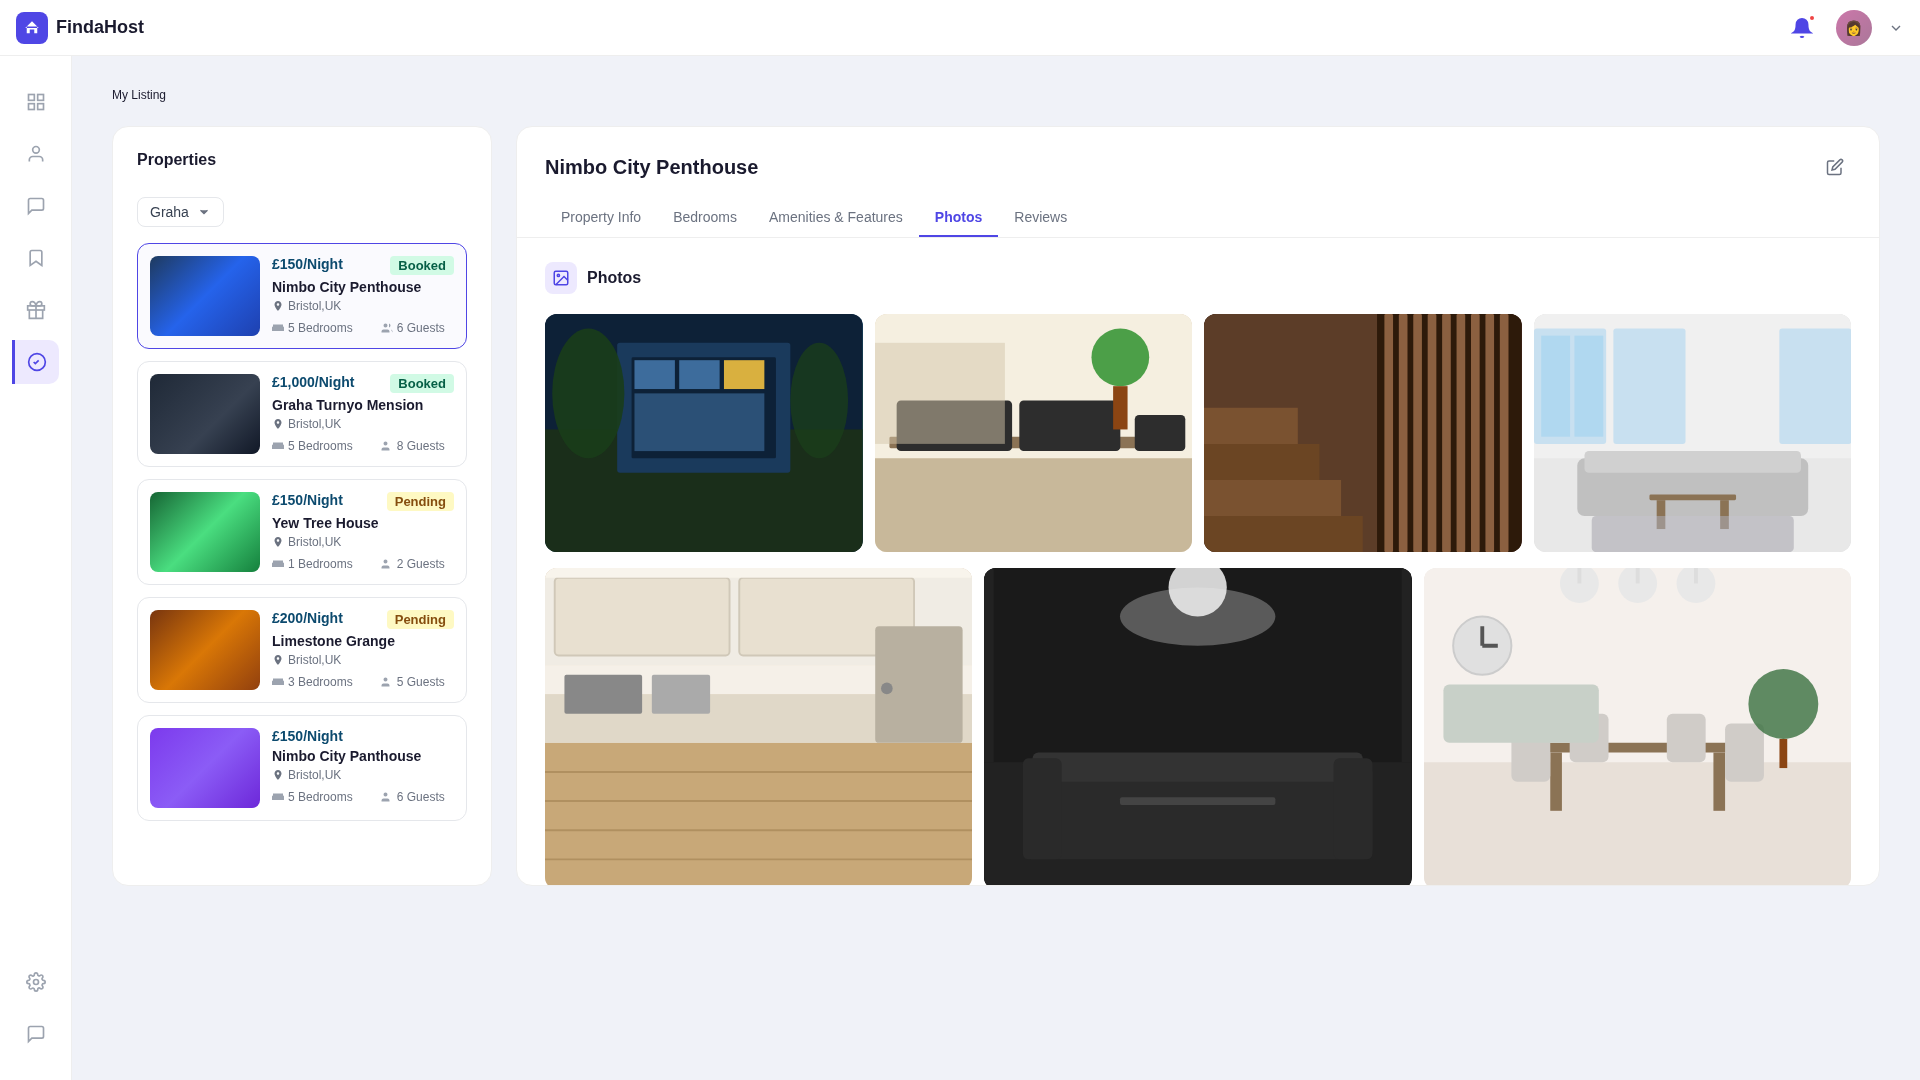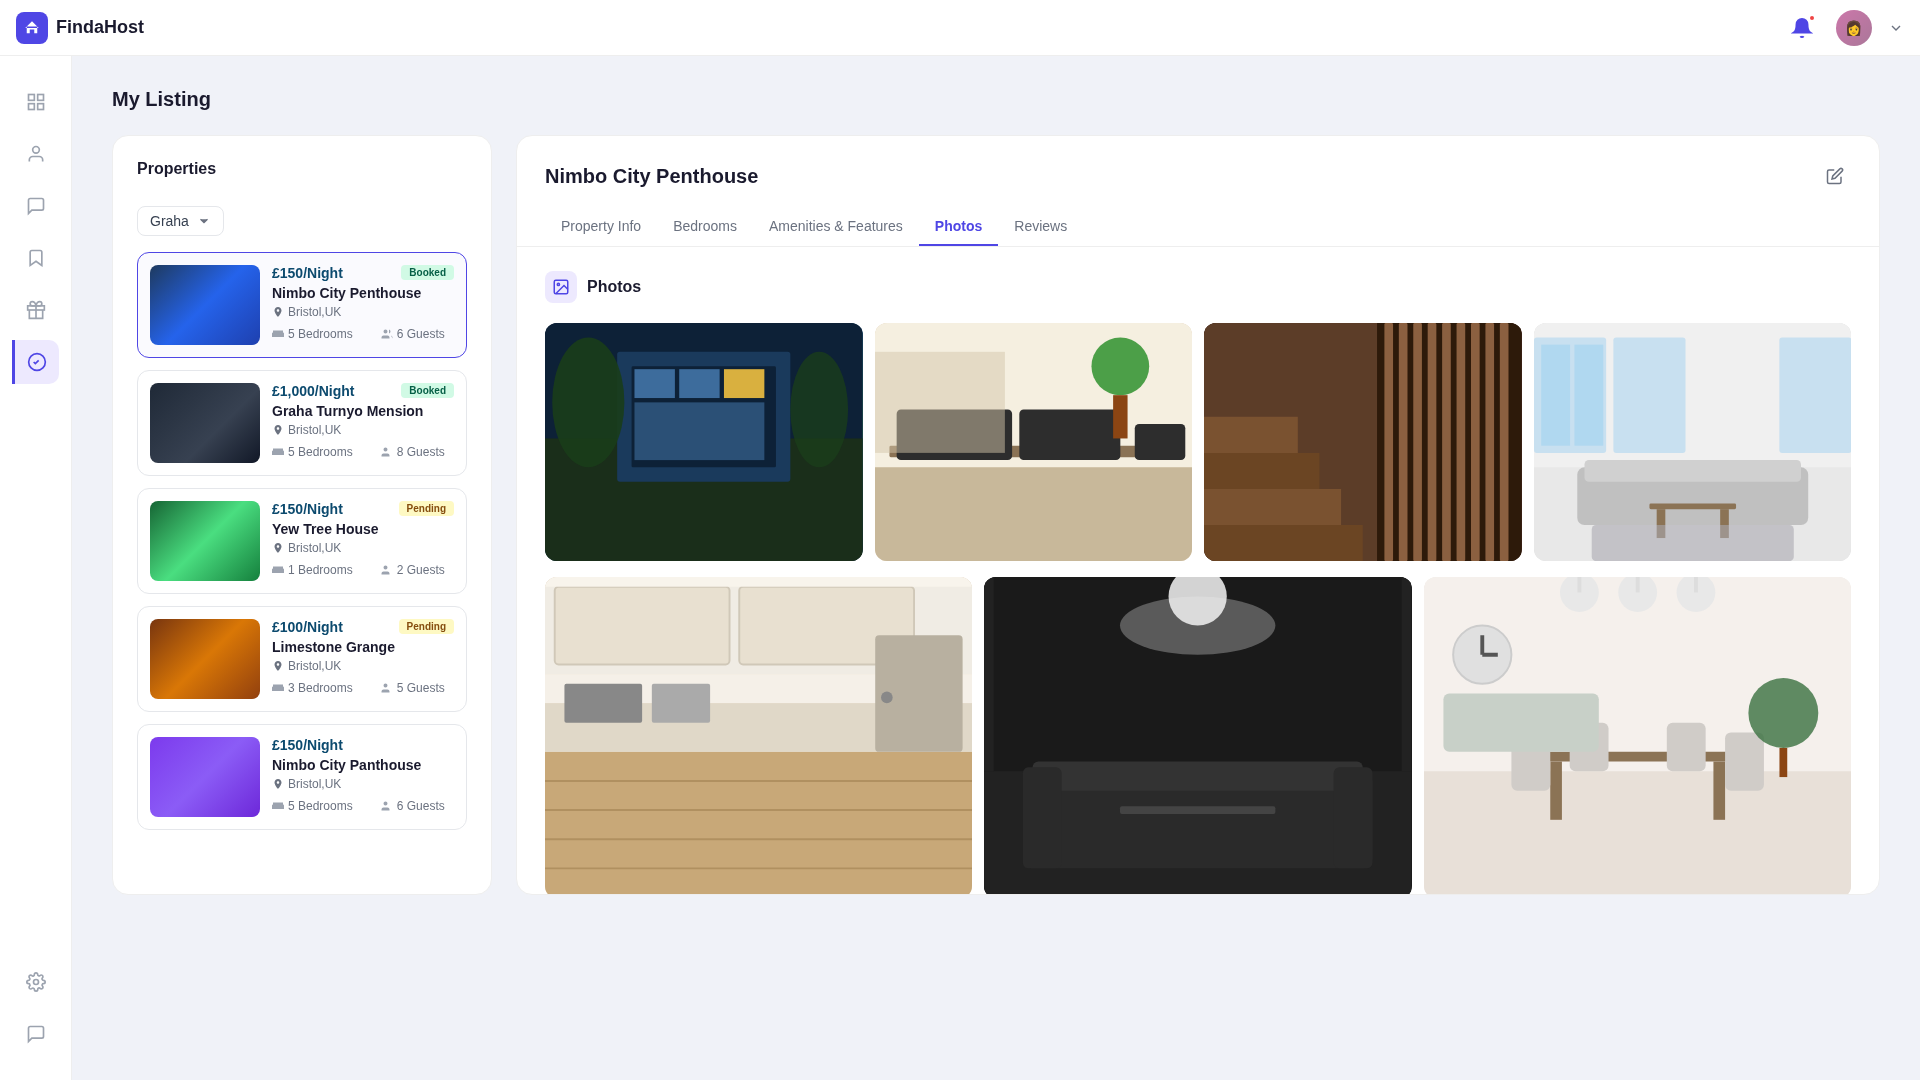--- a/index.html
+++ b/index.html
@@ -54,21 +54,21 @@
     .sidebar-item.active { background: #ede9fe; color: #4f46e5; border-left: 3px solid #4f46e5; border-radius: 0 10px 10px 0; width: 47px; }
     .sidebar-item svg { width: 20px; height: 20px; }
     .sidebar-spacer { flex: 1; }
     .sidebar-bottom { display: flex; flex-direction: column; align-items: center; gap: 8px; }
 
     
     .main {
       margin-top: 56px; margin-left: 72px; padding: 32px 40px;
       height: calc(1080px - 56px); overflow: auto;
     }
-    .page-title { font-size: 20px; font-weight: 700; color: #1a1a2e; margin-bottom: 24px; }
+    .page-title { font-size: 12px; font-weight: 400; color: #1a1a2e; margin-bottom: 24px; }
 
     
     .content-layout { display: flex; gap: 24px; }
 
     
     .properties-panel {
       width: 380px; background: #fff; border-radius: 16px;
       padding: 24px; border: 1px solid #eee; flex-shrink: 0;
       height: 760px; overflow-y: auto;
     }
@@ -96,21 +96,21 @@
     .thumb-penthouse { background: linear-gradient(135deg, #1e3a5f 0%, #2563eb 50%, #1e40af 100%); }
     .thumb-graha { background: linear-gradient(135deg, #1f2937 0%, #374151 60%, #111827 100%); }
     .thumb-yew { background: linear-gradient(135deg, #166534 0%, #4ade80 50%, #15803d 100%); }
     .thumb-limestone { background: linear-gradient(135deg, #78350f 0%, #d97706 50%, #92400e 100%); }
     .thumb-nimbo2 { background: linear-gradient(135deg, #7c3aed 0%, #8b5cf6 50%, #6d28d9 100%); }
 
     .property-info { flex: 1; min-width: 0; }
     .property-header { display: flex; justify-content: space-between; align-items: flex-start; margin-bottom: 4px; }
     .property-price { font-weight: 700; font-size: 14px; color: #0c4a6e; }
     .badge {
-      font-size: 10px; font-weight: 600; padding: 2px 8px; border-radius: 4px;
+      font-size: 13px; font-weight: 600; padding: 2px 8px; border-radius: 4px;
     }
     .badge-booked { background: #d1fae5; color: #065f46; }
     .badge-pending { background: #fef9c3; color: #854d0e; }
     .property-name { font-size: 14px; font-weight: 600; color: #1a1a2e; margin-bottom: 4px; }
     .property-location { font-size: 12px; color: #6b7280; display: flex; align-items: center; gap: 4px; margin-bottom: 8px; }
     .property-location svg { width: 12px; height: 12px; fill: #6b7280; }
     .property-meta { display: flex; gap: 28px; }
     .meta-item { font-size: 12px; color: #6b7280; display: flex; align-items: center; gap: 4px; }
     .meta-item svg { width: 12px; height: 12px; fill: #9ca3af; }
 
@@ -350,21 +350,21 @@
             </div>
           </div>
         </div>
       </div>
 
       
       <div class="property-card">
         <div class="property-thumb thumb-limestone"></div>
         <div class="property-info">
           <div class="property-header">
-            <span class="property-price">£100/Night</span>
+            <span class="property-price">£200/Night</span>
             <span class="badge badge-pending">Pending</span>
           </div>
           <div class="property-name">Limestone Grange</div>
           <div class="property-location">
             <svg viewBox="0 0 24 24" width="12" height="12" fill="#6b7280">
               <path d="M12 2C8.13 2 5 5.13 5 9c0 5.25 7 13 7 13s7-7.75 7-13c0-3.87-3.13-7-7-7zm0 9.5c-1.38 0-2.5-1.12-2.5-2.5s1.12-2.5 2.5-2.5 2.5 1.12 2.5 2.5-1.12 2.5-2.5 2.5z"></path>
             </svg>
             <span>Bristol,UK</span>
           </div>
           <div class="property-meta">

